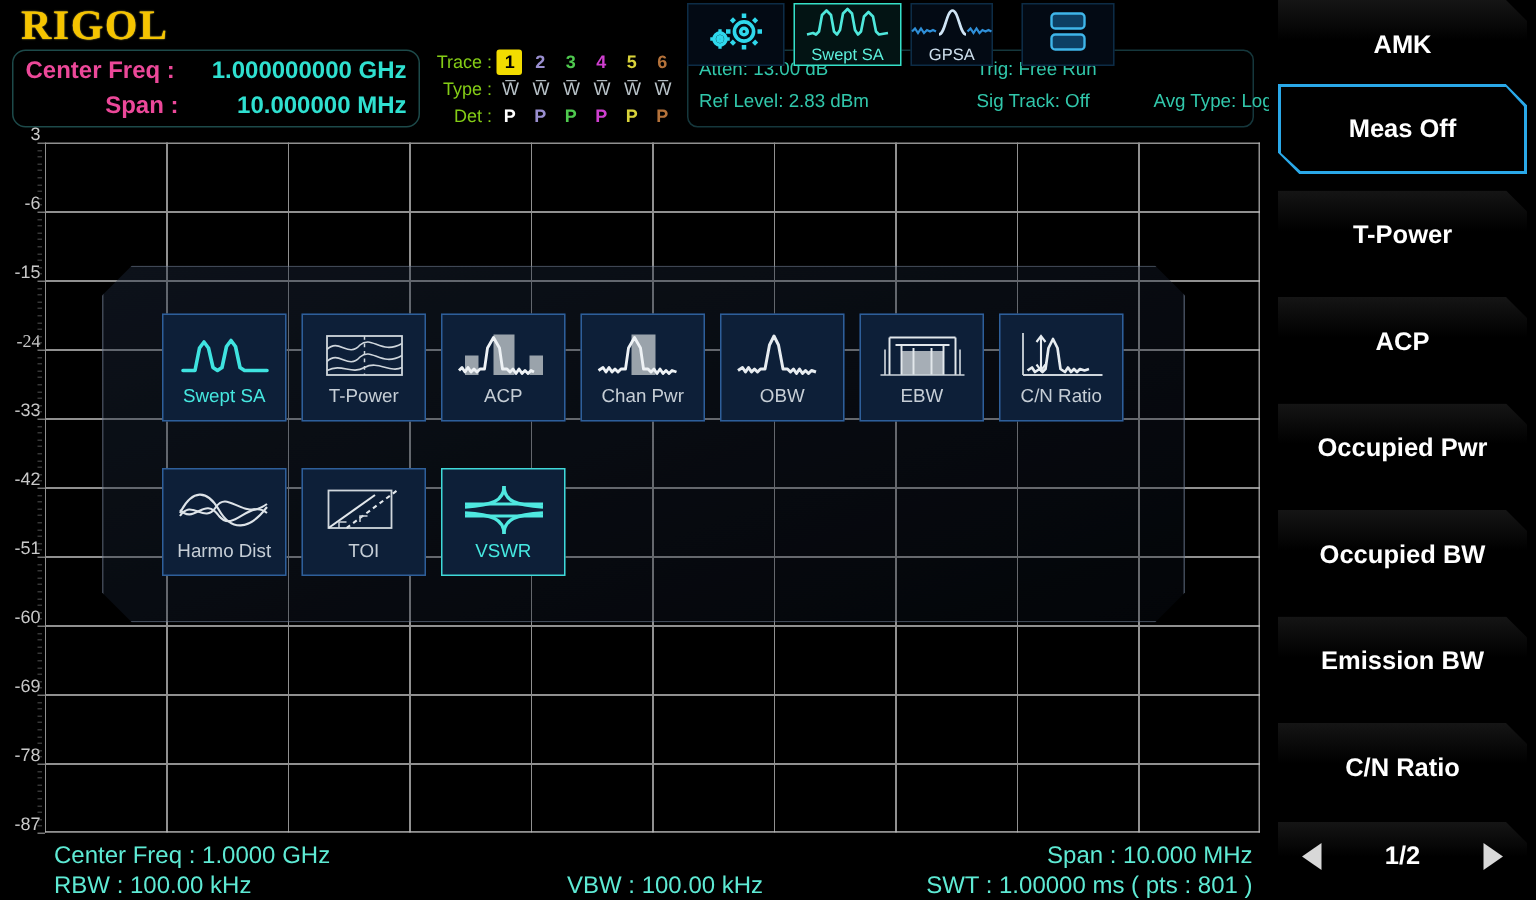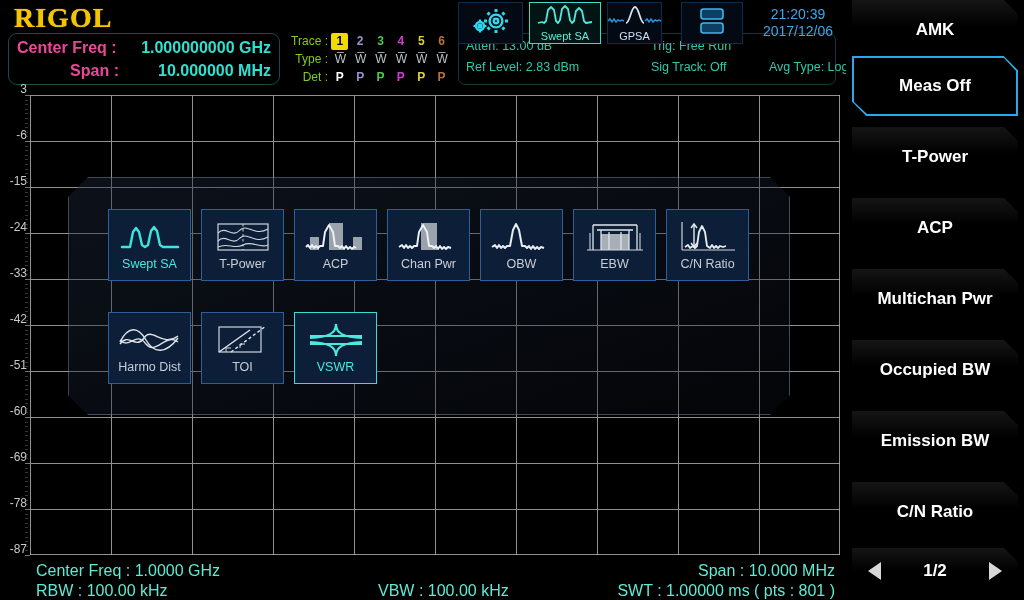--- a/index.html
+++ b/index.html
@@ -233,31 +233,27 @@
 
     <div id="tb-win" class="tbtn">
       <span>
         <svg width="40" height="32" viewBox="0 0 40 32">
           <rect x="9" y="4" width="22" height="10" rx="2.5" fill="#0d3f63" stroke="#3fb6ea" stroke-width="1.6"></rect>
           <rect x="9" y="18" width="22" height="10" rx="2.5" fill="#0d3f63" stroke="#3fb6ea" stroke-width="1.6"></rect>
         </svg>
       </span>
     </div>
 
-    <div id="clock">
-      <div>21:20:39</div>
-      <div>2017/12/06</div>
-    </div>
   </div>
 
   <div id="yaxis">
       <div class="yt" style="top: -5px;">3</div>
       <div class="yt" style="top: 41px;">-6</div>
       <div class="yt" style="top: 87px;">-15</div>
-      <div class="yt" style="top: 133px;">-24</div>
+      <div class="yt" style="top: 133px; font-family: Liberation Serif, serif;">-24</div>
       <div class="yt" style="top: 179px;">-33</div>
       <div class="yt" style="top: 225px;">-42</div>
       <div class="yt" style="top: 271px;">-51</div>
       <div class="yt" style="top: 317px;">-60</div>
       <div class="yt" style="top: 363px;">-69</div>
       <div class="yt" style="top: 409px;">-78</div>
       <div class="yt" style="top: 455px;">-87</div>
     </div>
   <div id="ticks">
       <i style="top: 0px; opacity: 0.95; width: 5px;"></i>
@@ -506,21 +502,21 @@
     <div class="mk sel" style="top:56px">
         <span class="mlbl">Meas Off</span>
       </div>
     <div class="mk" style="top:127px">
         <span class="mlbl">T-Power</span>
       </div>
     <div class="mk" style="top:198px">
         <span class="mlbl">ACP</span>
       </div>
     <div class="mk" style="top:269px">
-        <span class="mlbl">Multichan Pwr</span>
+        <span class="mlbl">Occupied Pwr</span>
       </div>
     <div class="mk" style="top:340px">
         <span class="mlbl">Occupied BW</span>
       </div>
     <div class="mk" style="top:411px">
         <span class="mlbl">Emission BW</span>
       </div>
     <div class="mk" style="top:482px">
         <span class="mlbl">C/N Ratio</span>
       </div>

